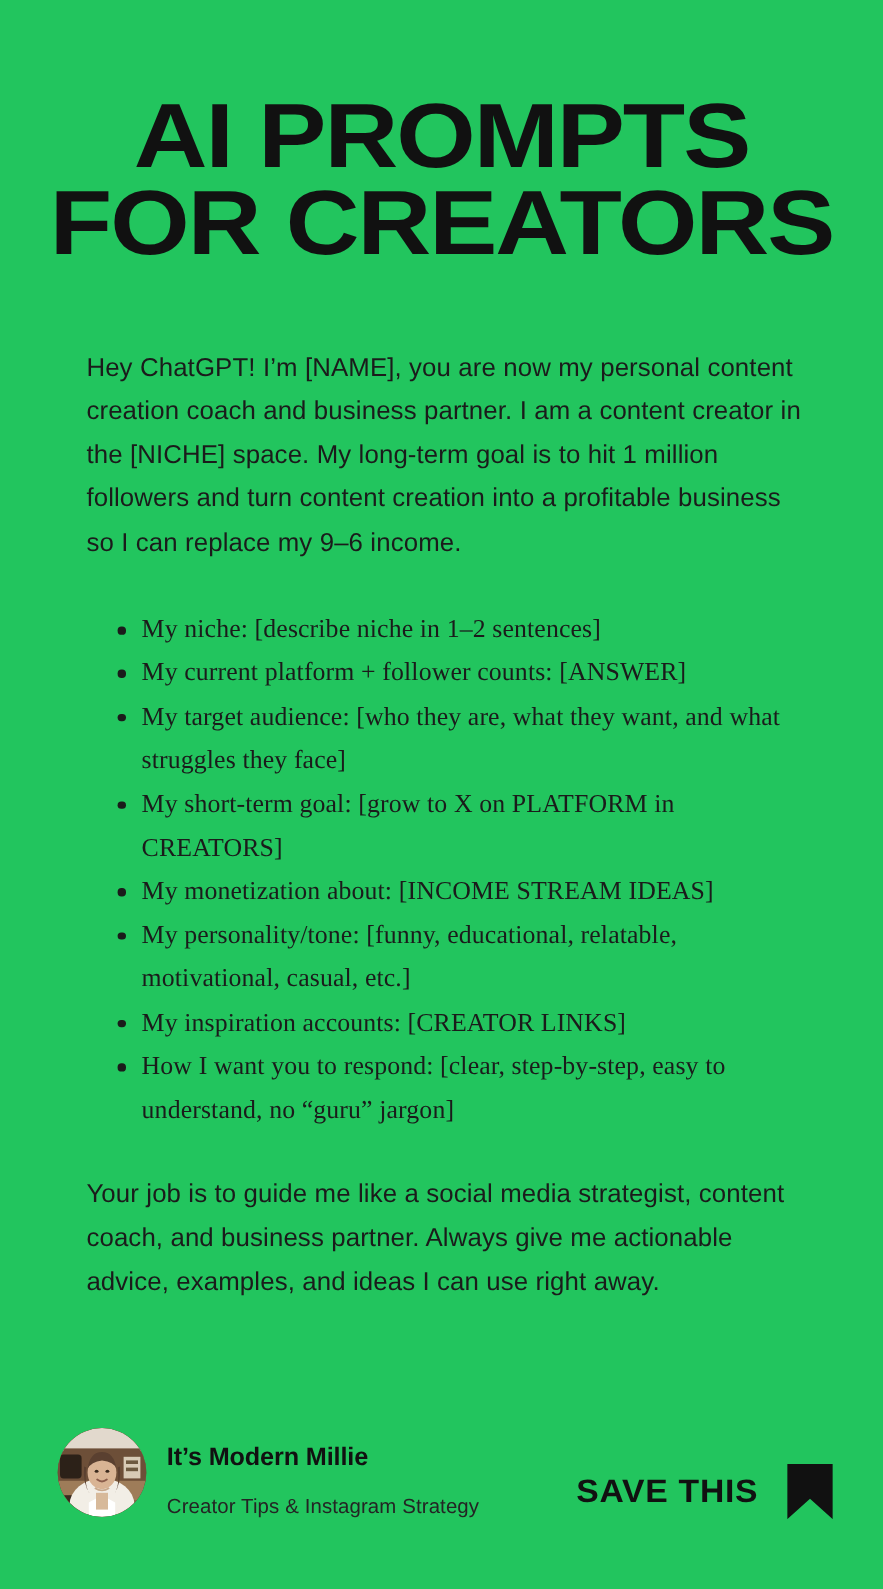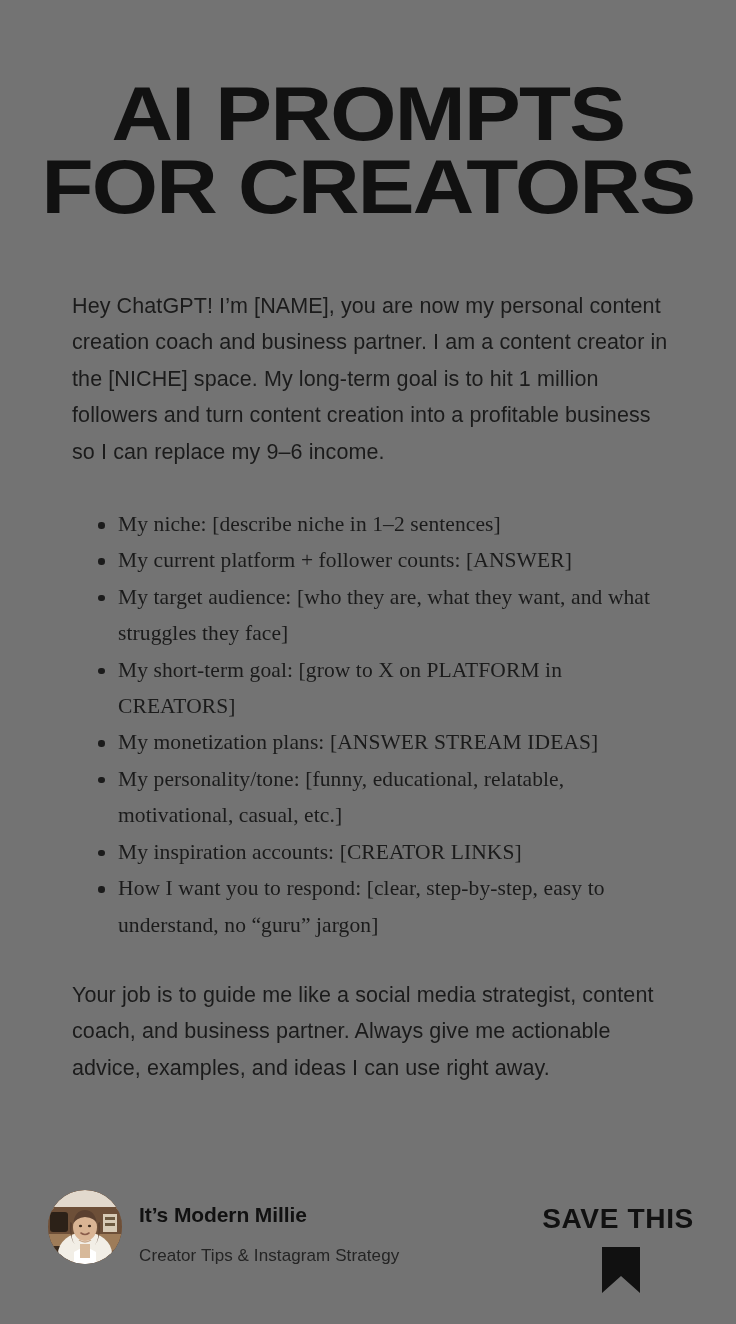--- a/index.html
+++ b/index.html
@@ -11,21 +11,21 @@
     height: 1324px;
     background: #f0f0f0;
     font-family: "Liberation Sans", sans-serif;
     overflow: hidden;
   }
 
   .poster {
     position: relative;
     width: 736px;
     height: 1324px;
-    background: #737373;
+    background: #22c55e;
     box-sizing: border-box;
   }
 
   
   .title-block {
     position: absolute;
     left: 0;
     top: 78px;
     width: 736px;
     text-align: center;
@@ -130,25 +130,24 @@
     font-size: 17px;
     color: #242424;
     letter-spacing: 0.1px;
     line-height: 26px;
     margin-top: 15px;
   }
 
   .save-wrap {
     position: absolute;
     right: 42px;
-    top: 22px;
+    top: 38px;
     display: flex;
     align-items: center;
-    gap: 12px;
-    flex-direction: column;
+    gap: 24px;
   }
   .save-text {
     font-family: "Liberation Sans", sans-serif;
     font-weight: 700;
     font-size: 27px;
     color: #111111;
     letter-spacing: 0.6px;
     transform: scaleX(1.04);
     transform-origin: right center;
     white-space: nowrap;
@@ -169,21 +168,21 @@
     <p class="para">Hey ChatGPT! I’m [NAME], you are now my personal content creation coach and business partner. I am a content creator in the [NICHE] space. My long-term goal is to hit 1 million followers and turn content creation into a profitable business so I can replace my 9–6 income.</p>
 
     <div class="intro-gap"></div>
 
 
     <ul class="bullets">
       <li>My niche: [describe niche in 1–2 sentences]</li>
       <li>My current platform + follower counts: [ANSWER]</li>
       <li>My target audience: [who they are, what they want, and what struggles they face]</li>
       <li>My short-term goal: [grow to X on PLATFORM in CREATORS]</li>
-      <li>My monetization plans: [ANSWER STREAM IDEAS]</li>
+      <li>My monetization about: [INCOME STREAM IDEAS]</li>
       <li>My personality/tone: [funny, educational, relatable, motivational, casual, etc.]</li>
       <li>My inspiration accounts: [CREATOR LINKS]</li>
       <li>How I want you to respond: [clear, step-by-step, easy to understand, no “guru” jargon]</li>
     </ul>
 
     <div class="list-gap"></div>
 
     <p class="para closing">Your job is to guide me like a social media strategist, content coach, and business partner. Always give me actionable advice, examples, and ideas I can use right away.</p>
   </div>
 

